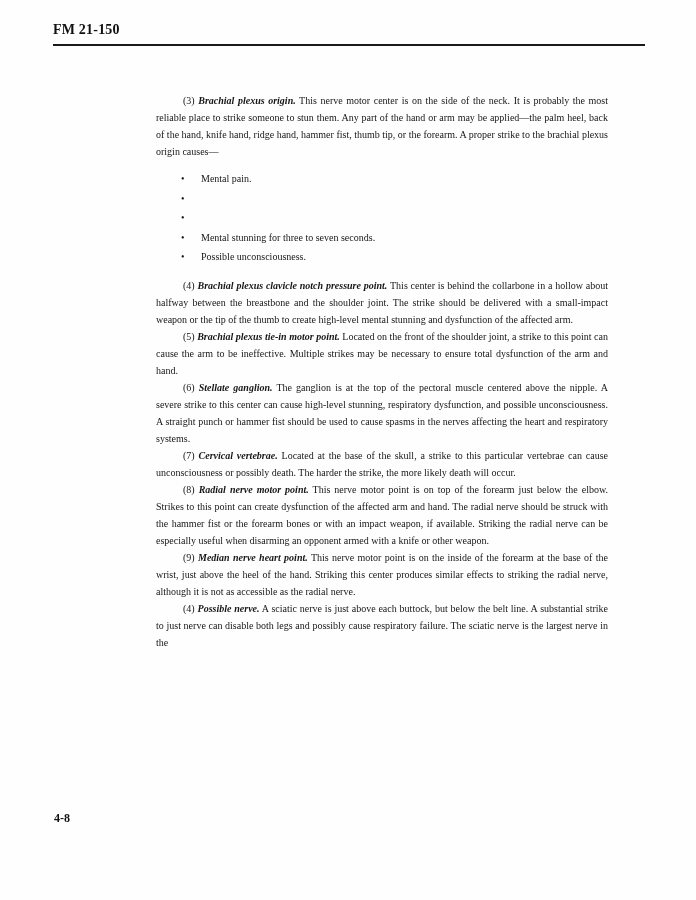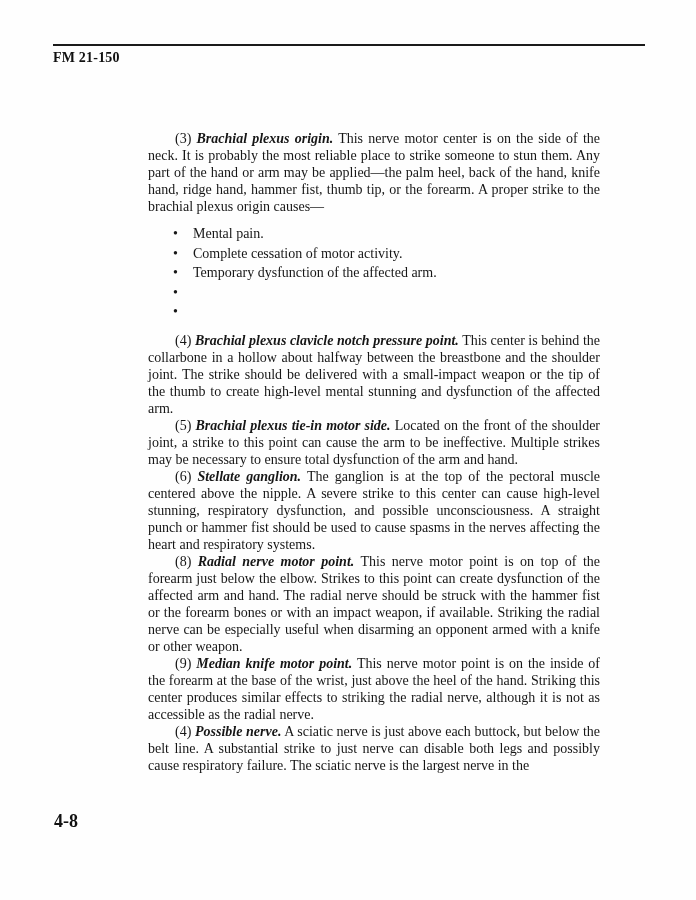--- a/index.html
+++ b/index.html
@@ -17,39 +17,37 @@
     overflow: hidden;
   }
   .page-header {
     position: absolute;
     left: 53px;
     top: 22px;
     font-size: 14px;
     font-weight: bold;
     letter-spacing: 0.2px;
     color: #111;
-    margin-top: 28px;
   }
   .header-rule {
     position: absolute;
     left: 53px;
     top: 44px;
     width: 592px;
     height: 2px;
     background: #1a1a1a;
   }
   .body-column {
     position: absolute;
-    left: 148px;
+    left: 156px;
     top: 92px;
     width: 452px;
-    font-size: 14px;
+    font-size: 10px;
     line-height: 17px;
     text-align: justify;
-    margin-top: 38px;
   }
   .para {
     margin: 0;
     text-indent: 27px;
   }
   .para-title {
     font-weight: bold;
     font-style: italic;
   }
   .bullet-list {
@@ -63,21 +61,21 @@
   }
   .bullet-glyph {
     width: 20px;
     flex: 0 0 20px;
     color: #161616;
   }
   .page-footer {
     position: absolute;
     left: 54px;
     top: 811px;
-    font-size: 18px;
+    font-size: 12px;
     font-weight: bold;
     color: #111;
   }
 </style>
 </head>
 <body>
 
 <div class="page">
 
   <div class="page-header">FM 21-150</div>
@@ -87,44 +85,45 @@
 
     <p class="para"><span class="para-num">(3)</span> <span class="para-title">Brachial plexus origin.</span> <span>This nerve motor center is on the side of the neck. It is probably the most reliable place to strike someone to stun them. Any part of the hand or arm may be applied—the palm heel, back of the hand, knife hand, ridge hand, hammer fist, thumb tip, or the forearm. A proper strike to the brachial plexus origin causes—</span></p>
 
     <div class="bullet-list">
       <div class="bullet-row">
           <span class="bullet-glyph">•</span>
           <span>Mental pain.</span>
         </div>
       <div class="bullet-row">
           <span class="bullet-glyph">•</span>
-          <span>Complete cessation of motor activity.</span>
-        </div>
-      <div class="bullet-row">
-          <span class="bullet-glyph">•</span>
-          <span>Temporary dysfunction of the affected arm.</span>
         </div>
       <div class="bullet-row">
           <span class="bullet-glyph">•</span>
         </div>
       <div class="bullet-row">
           <span class="bullet-glyph">•</span>
+          <span>Mental stunning for three to seven seconds.</span>
+        </div>
+      <div class="bullet-row">
+          <span class="bullet-glyph">•</span>
+          <span>Possible unconsciousness.</span>
         </div>
     </div>
 
     <p class="para"><span class="para-num">(4)</span> <span class="para-title">Brachial plexus clavicle notch pressure point.</span> <span>This center is behind the collarbone in a hollow about halfway between the breastbone and the shoulder joint. The strike should be delivered with a small-impact weapon or the tip of the thumb to create high-level mental stunning and dysfunction of the affected arm.</span></p>
 
-    <p class="para"><span class="para-num">(5)</span> <span class="para-title">Brachial plexus tie-in motor side.</span> <span>Located on the front of the shoulder joint, a strike to this point can cause the arm to be ineffective. Multiple strikes may be necessary to ensure total dysfunction of the arm and hand.</span></p>
+    <p class="para"><span class="para-num">(5)</span> <span class="para-title">Brachial plexus tie-in motor point.</span> <span>Located on the front of the shoulder joint, a strike to this point can cause the arm to be ineffective. Multiple strikes may be necessary to ensure total dysfunction of the arm and hand.</span></p>
 
     <p class="para"><span class="para-num">(6)</span> <span class="para-title">Stellate ganglion.</span> <span>The ganglion is at the top of the pectoral muscle centered above the nipple. A severe strike to this center can cause high-level stunning, respiratory dysfunction, and possible unconsciousness. A straight punch or hammer fist should be used to cause spasms in the nerves affecting the heart and respiratory systems.</span></p>
 
+    <p class="para"><span class="para-num">(7)</span> <span class="para-title">Cervical vertebrae.</span> <span>Located at the base of the skull, a strike to this particular vertebrae can cause unconsciousness or possibly death. The harder the strike, the more likely death will occur.</span></p>
 
     <p class="para"><span class="para-num">(8)</span> <span class="para-title">Radial nerve motor point.</span> <span>This nerve motor point is on top of the forearm just below the elbow. Strikes to this point can create dysfunction of the affected arm and hand. The radial nerve should be struck with the hammer fist or the forearm bones or with an impact weapon, if available. Striking the radial nerve can be especially useful when disarming an opponent armed with a knife or other weapon.</span></p>
 
-    <p class="para"><span class="para-num">(9)</span> <span class="para-title">Median knife motor point.</span> <span>This nerve motor point is on the inside of the forearm at the base of the wrist, just above the heel of the hand. Striking this center produces similar effects to striking the radial nerve, although it is not as accessible as the radial nerve.</span></p>
+    <p class="para"><span class="para-num">(9)</span> <span class="para-title">Median nerve heart point.</span> <span>This nerve motor point is on the inside of the forearm at the base of the wrist, just above the heel of the hand. Striking this center produces similar effects to striking the radial nerve, although it is not as accessible as the radial nerve.</span></p>
 
     <p class="para"><span class="para-num">(4)</span> <span class="para-title">Possible nerve.</span> <span>A sciatic nerve is just above each buttock, but below the belt line. A substantial strike to just nerve can disable both legs and possibly cause respiratory failure. The sciatic nerve is the largest nerve in the</span></p>
 
   </div>
 
   <div class="page-footer">4-8</div>
 
 </div>
 
 </body></html>

